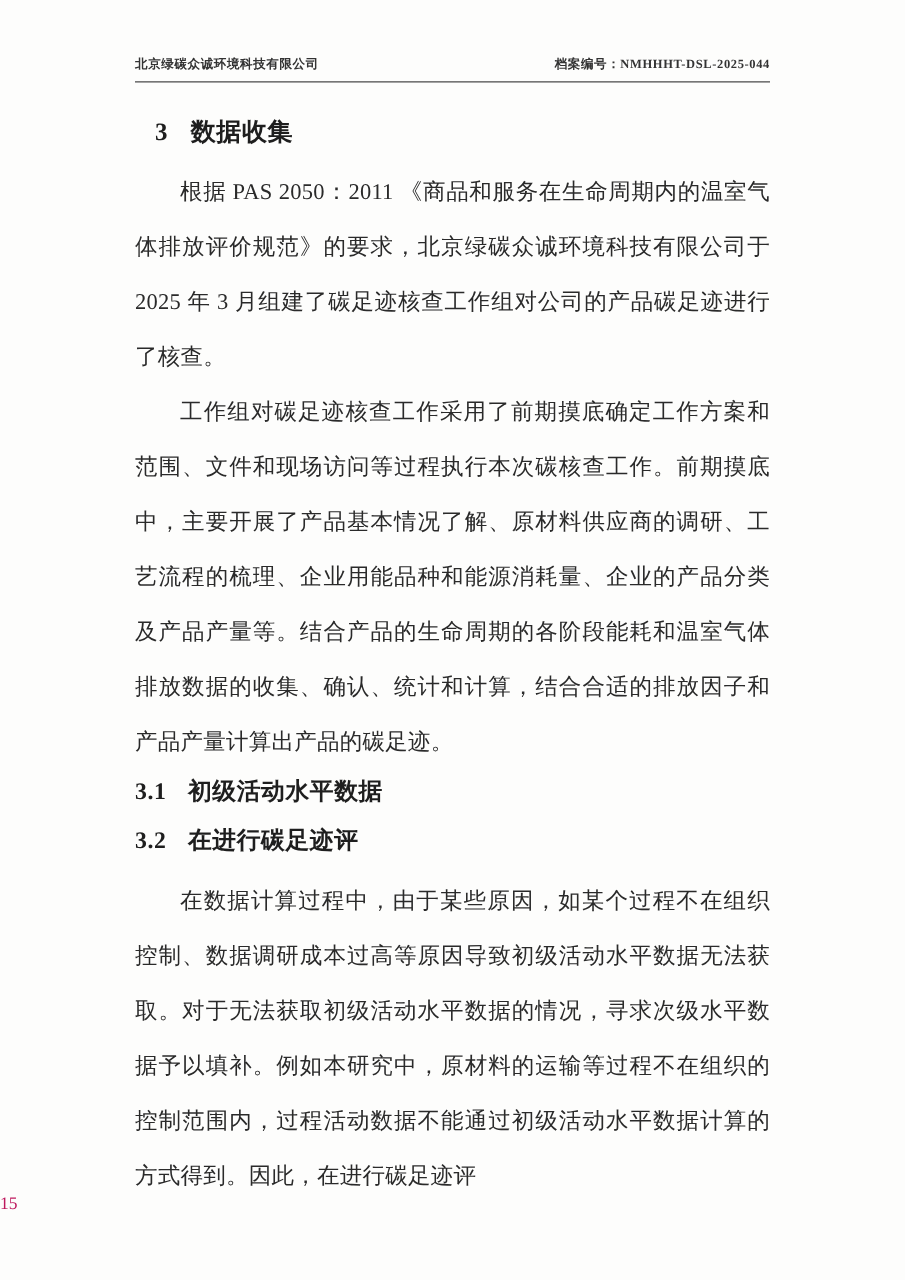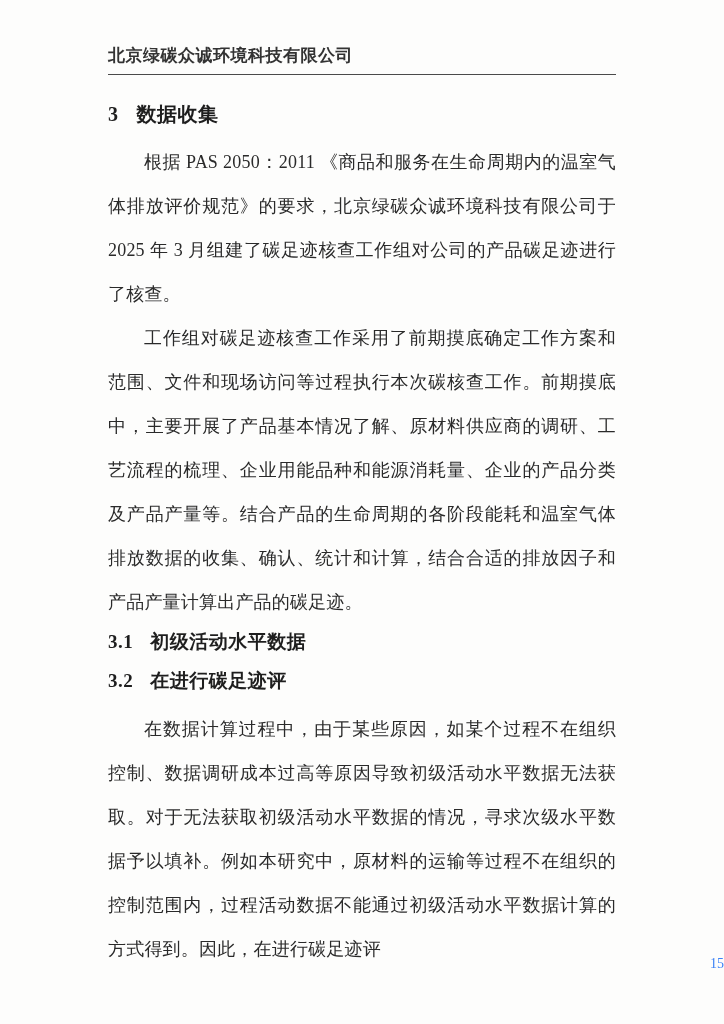--- a/index.html
+++ b/index.html
@@ -16,35 +16,35 @@
     background: #fdfdfc;
     box-sizing: border-box;
     padding: 44px 108px 0 108px;
     color: #262626;
     overflow: hidden;
   }
   .doc-header {
     display: flex;
     justify-content: space-between;
     align-items: flex-end;
-    font-size: 17px;
+    font-size: 10px;
     font-weight: bold;
     color: #333333;
     letter-spacing: 0.5px;
   }
   .header-rule {
     border: none;
     border-bottom: 1.5px solid #4a4a4a;
     margin: 7px 0 0 0;
   }
   .sec-heading {
     font-size: 20px;
     font-weight: bold;
     color: #1e1e1e;
-    margin: 26px 0 12px 0;
+    margin: 26px 0 12px 16px;
     letter-spacing: 0.5px;
   }
   .sub-heading {
     font-size: 19px;
     font-weight: bold;
     color: #1e1e1e;
     margin: 5px 0 13px 0;
     letter-spacing: 0.5px;
   }
   .sec-heading .h-num,
@@ -58,32 +58,35 @@
     text-align: justify;
     text-indent: 2em;
     color: #2a2a2a;
     letter-spacing: 0.2px;
   }
   .doc-footer {
     position: absolute;
     left: 0;
     bottom: 52px;
     width: 100%;
-    text-align: right;
+    text-align: left;
     font-size: 14px;
-    color: #3b82f6;
+    color: #be185d;
   }
 </style>
 </head>
 <body>
 
 <main class="page">
 
   <header class="doc-header">
     <span>北京绿碳众诚环境科技有限公司</span>
+    <span>
+      <span>档案编号：</span><span>NMHHHT-DSL-2025-044</span>
+    </span>
   </header>
 
   <hr class="header-rule">
 
   <section>
     <h2 class="sec-heading">
       <span class="h-num">3</span><span>数据收集</span>
     </h2>
     <p class="body-para">根据 PAS 2050：2011 《商品和服务在生命周期内的温室气体排放评价规范》的要求，北京绿碳众诚环境科技有限公司于 2025 年 3 月组建了碳足迹核查工作组对公司的产品碳足迹进行了核查。</p>
     <p class="body-para">工作组对碳足迹核查工作采用了前期摸底确定工作方案和范围、文件和现场访问等过程执行本次碳核查工作。前期摸底中，主要开展了产品基本情况了解、原材料供应商的调研、工艺流程的梳理、企业用能品种和能源消耗量、企业的产品分类及产品产量等。结合产品的生命周期的各阶段能耗和温室气体排放数据的收集、确认、统计和计算，结合合适的排放因子和产品产量计算出产品的碳足迹。</p>

